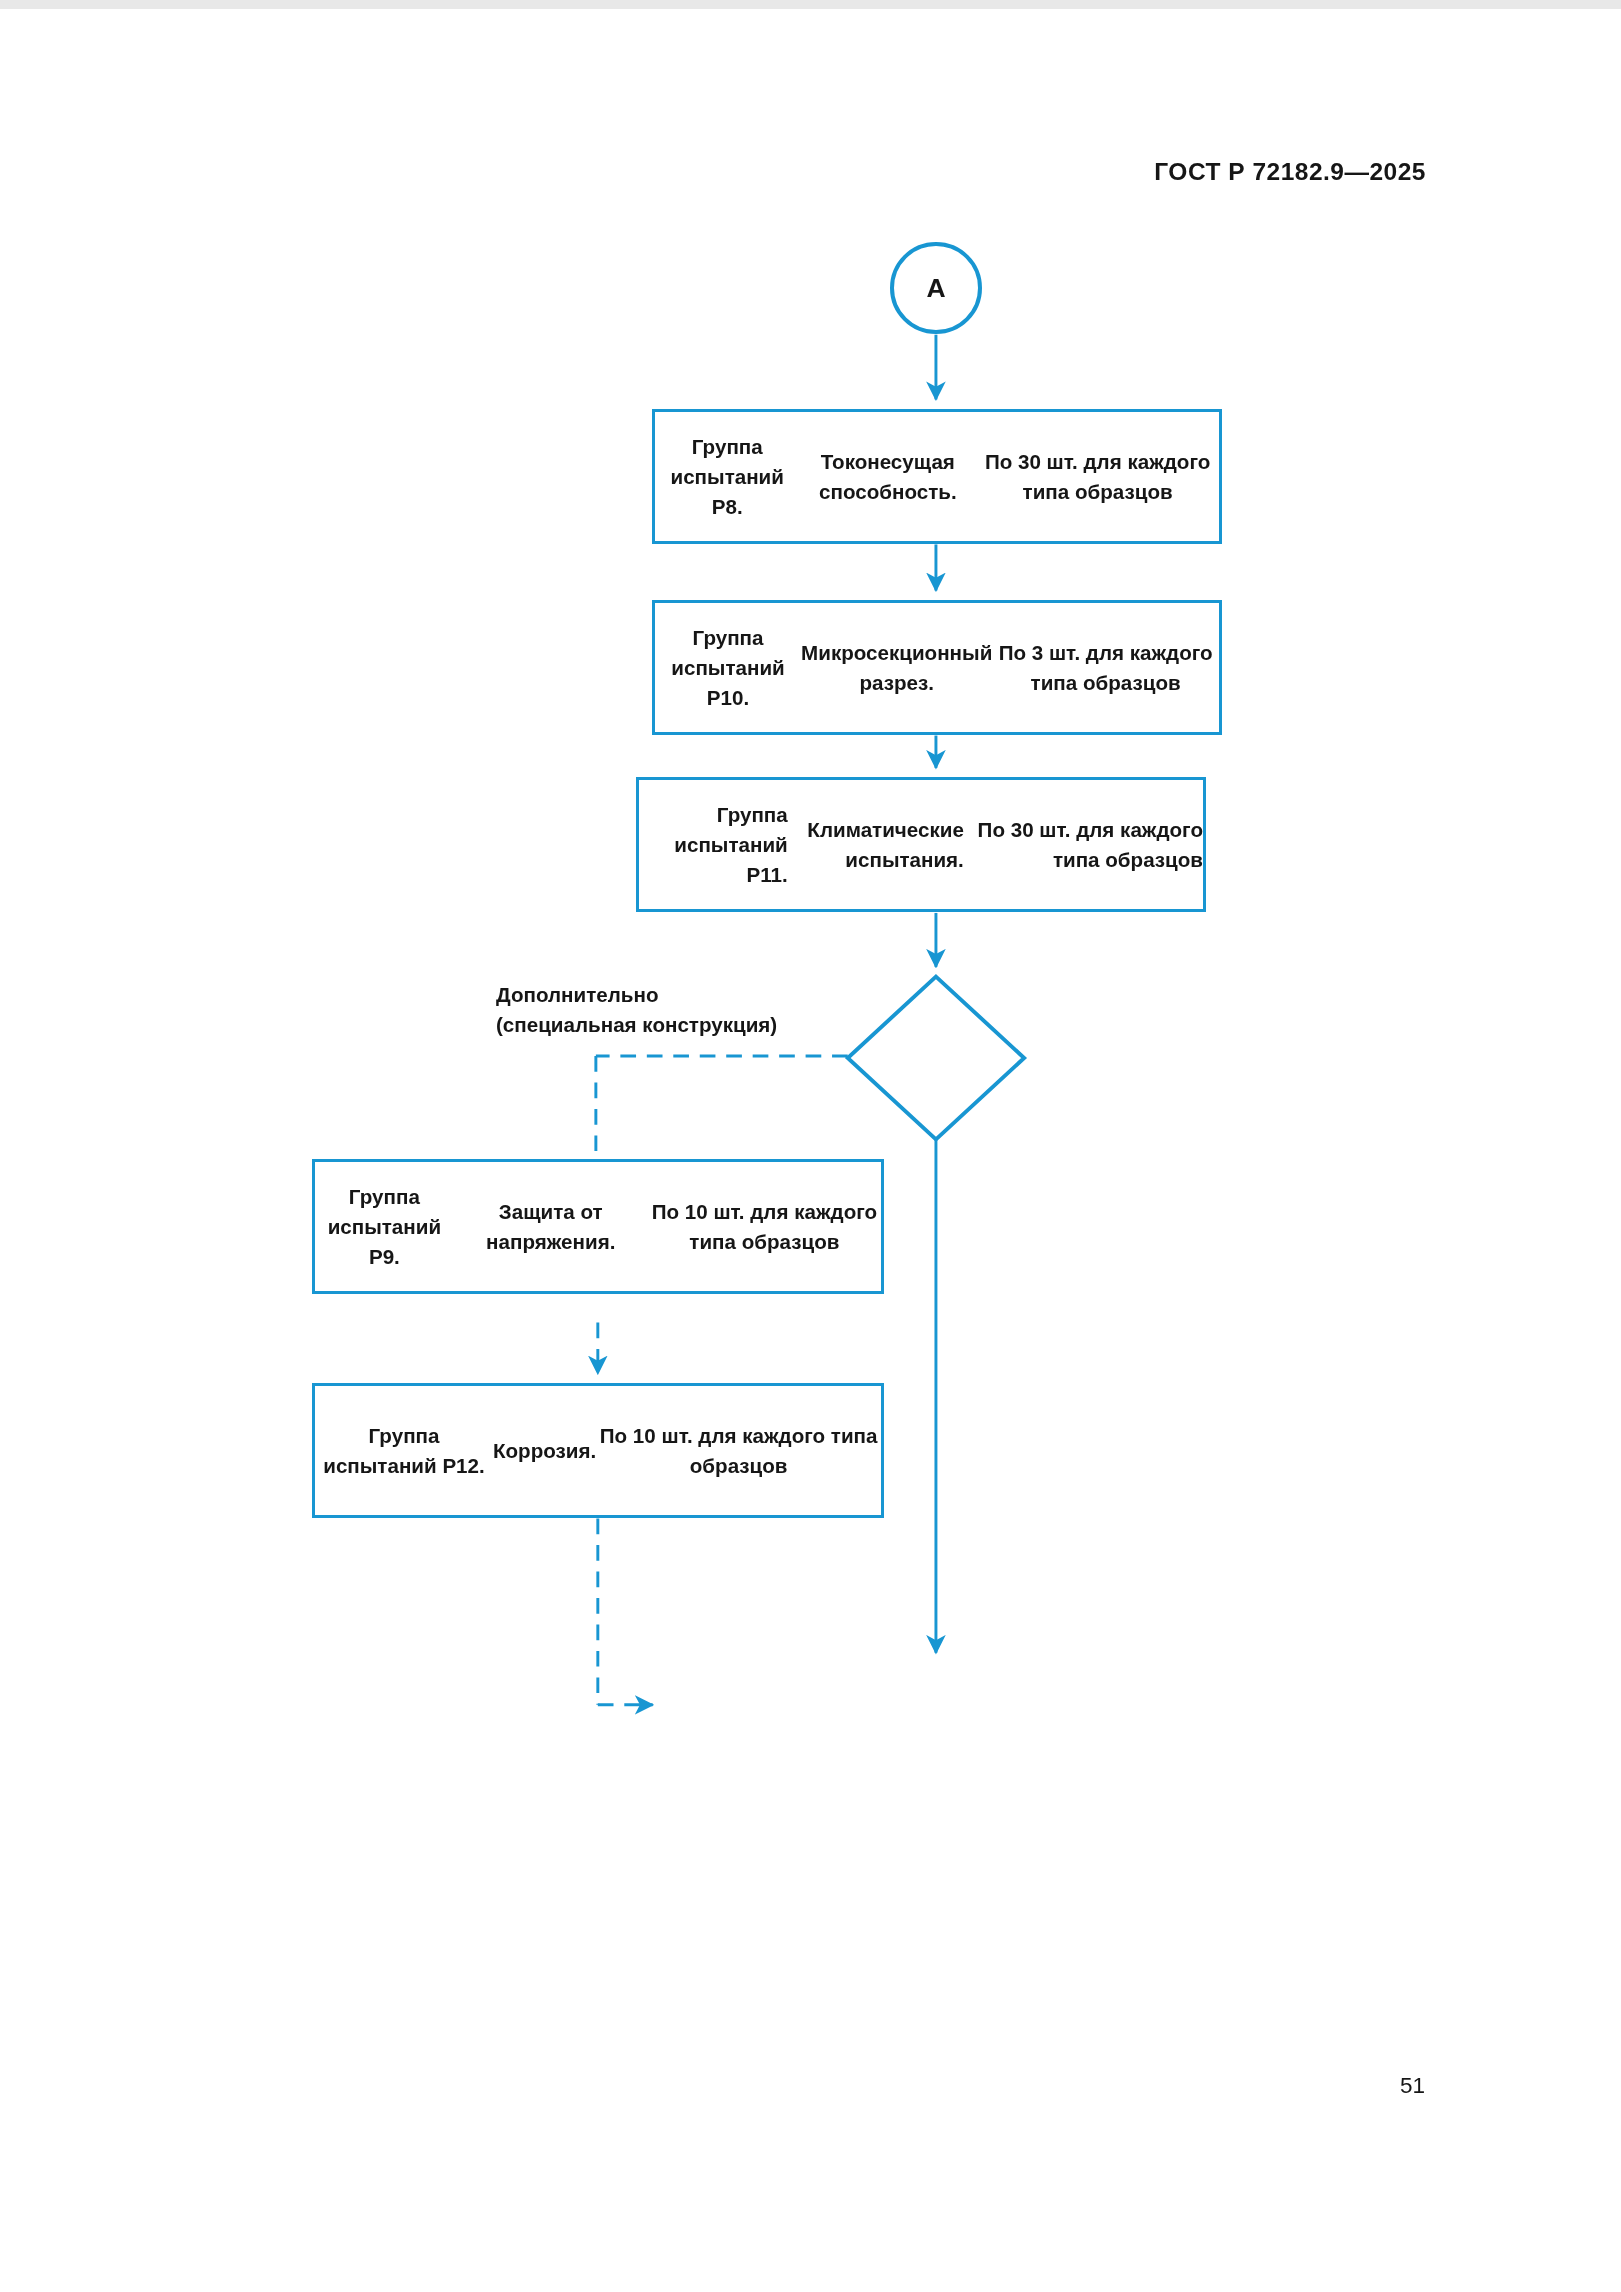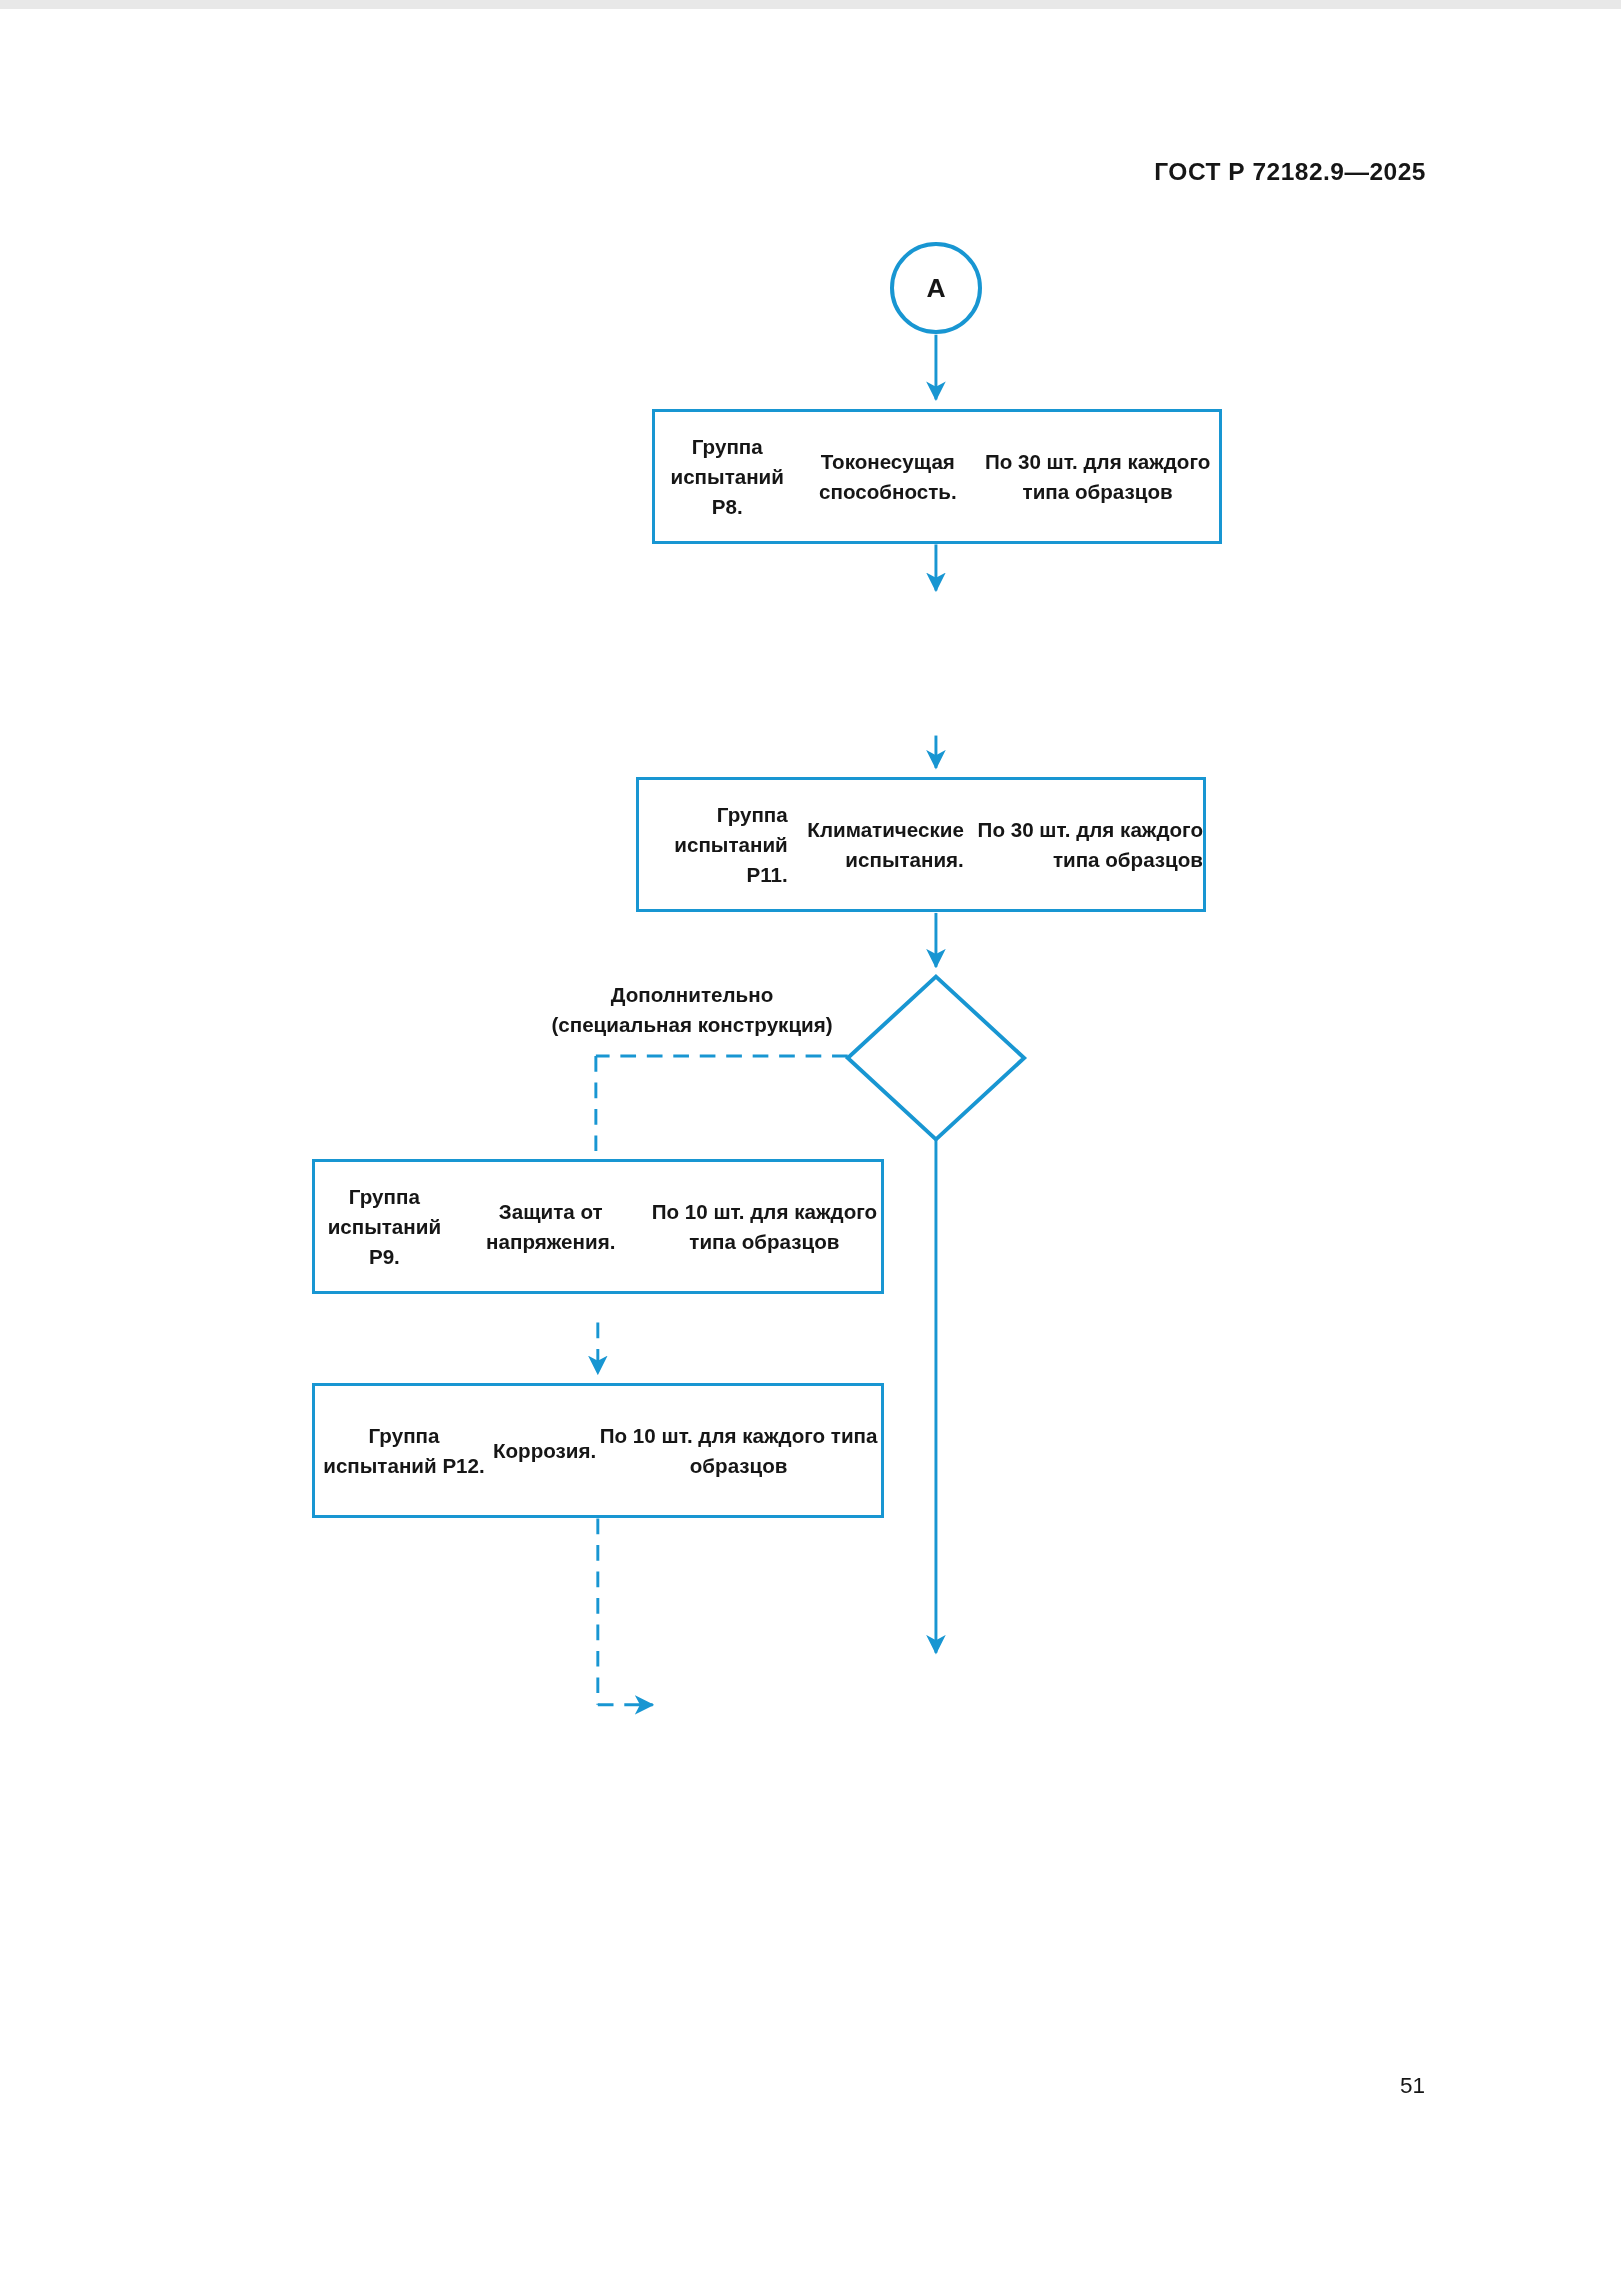--- a/index.html
+++ b/index.html
@@ -27,21 +27,21 @@
     text-align:center; font-size:20.6px; font-weight:bold; line-height:30px;
   }
   .terminator {
     position:absolute; left:667px; top:1654px; width:521px; height:78px;
     box-sizing:border-box; background:#fff; border:3.9px solid var(--accent);
     border-radius:39px; display:flex; align-items:center; justify-content:center;
     text-align:center; font-size:21.6px; font-weight:bold;
   }
   .side-label {
     position:absolute; left:496px; top:971px; width:392px;
-    text-align:center; font-size:20.6px; font-weight:bold; line-height:30px;
+    text-align:left; font-size:20.6px; font-weight:bold; line-height:30px;
   }
   .figure-caption {
     position:absolute; left:410px; top:1772px; width:784px;
     text-align:center; font-size:20.6px; font-weight:normal;
   }
   .page-number {
     position:absolute; top:2064px; right:196px; font-size:22.5px;
   }
 </style>
 </head>
@@ -76,20 +76,25 @@
   <div class="connector-circle">
     <span>А</span>
   </div>
 
   <div class="proc" style="left:652px; top:400px; width:570px; height:135px;">
     <span>Группа испытаний Р8.</span>
     <span>Токонесущая способность.</span>
     <span>По 30 шт. для каждого типа образцов</span>
   </div>
 
+  <div class="proc" style="left:652px; top:591px; width:570px; height:135px;">
+    <span>Группа испытаний Р10.</span>
+    <span>Микросекционный разрез.</span>
+    <span>По 3 шт. для каждого типа образцов</span>
+  </div>
 
   <div class="proc" style="left:636px; top:768px; width:570px; height:135px;text-align:right;">
     <span>Группа испытаний Р11.</span>
     <span>Климатические испытания.</span>
     <span>По 30 шт. для каждого типа образцов</span>
   </div>
 
   <div class="side-label">
     <div>Дополнительно</div>
     <div>(специальная конструкция)</div>

